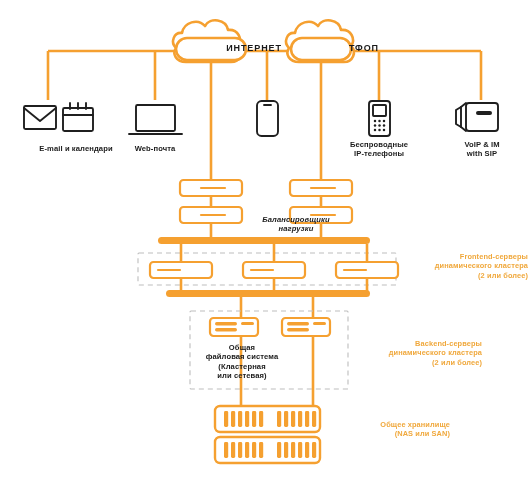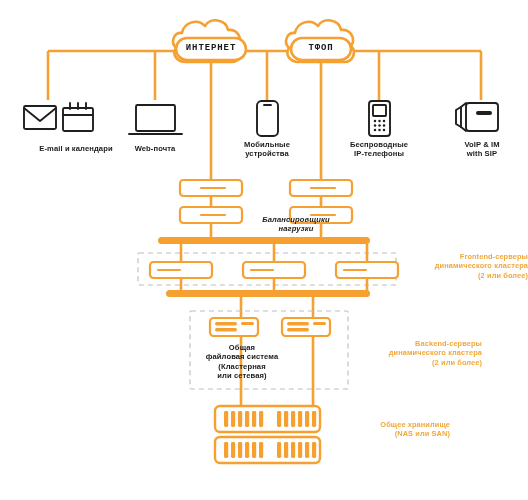--- a/index.html
+++ b/index.html
@@ -42,25 +42,26 @@
   }
   .lbl-orange {
     color: #F0A83C;
     font-size: 7.4px;
     letter-spacing: 0.1px;
     text-align: right;
   }
   .cloud-text {
     position: absolute;
     color: #1a1a1a;
-    font-family: Liberation Mono, monospace;
+    font-family: Liberation Sans, sans-serif;
     font-weight: bold;
     font-size: 9px;
     letter-spacing: 0.9px;
     text-align: center;
+    margin-left: 43px;
   }
 </style>
 </head>
 <body>
 
 <div id="diagram-root">
 
   <svg id="diagram-svg" viewBox="0 0 528 500" xmlns="http://www.w3.org/2000/svg">
 
     <g stroke="#F5A030" stroke-width="2.6" fill="none" stroke-linecap="butt">
@@ -268,22 +269,20 @@
       </g>
     </g>
 
   </svg>
 
   <div class="cloud-text" style="left:176px; top:43px; width:70px;">ИНТЕРНЕТ</div>
   <div class="cloud-text" style="left:291px; top:43px; width:60px;">ТФОП</div>
 
   <div class="lbl lbl-dark" style="left:0px; top:144px; width:96px;padding-left:28px;">E-mail и календари</div>
   <div class="lbl lbl-dark" style="left:113px; top:144px; width:84px;">Web-почта</div>
-  <div class="lbl lbl-dark" style="left:224px; top:140px; width:86px;">Мобильные
-устройства</div>
   <div class="lbl lbl-dark" style="left:440px; top:140px; width:84px;">VoIP &amp; IM
 with SIP</div>
   <div class="lbl lbl-dark" style="left:333px; top:140px; width:92px;">Беспроводные
 IP-телефоны</div>
 
   <div class="lbl lbl-dark" style="left:237px; top:215px; width:118px;font-style:italic;">Балансировщики
 нагрузки</div>
 
   <div class="lbl lbl-orange" style="left:412px; top:252px; width:116px;">Frontend-серверы
 динамического кластера

